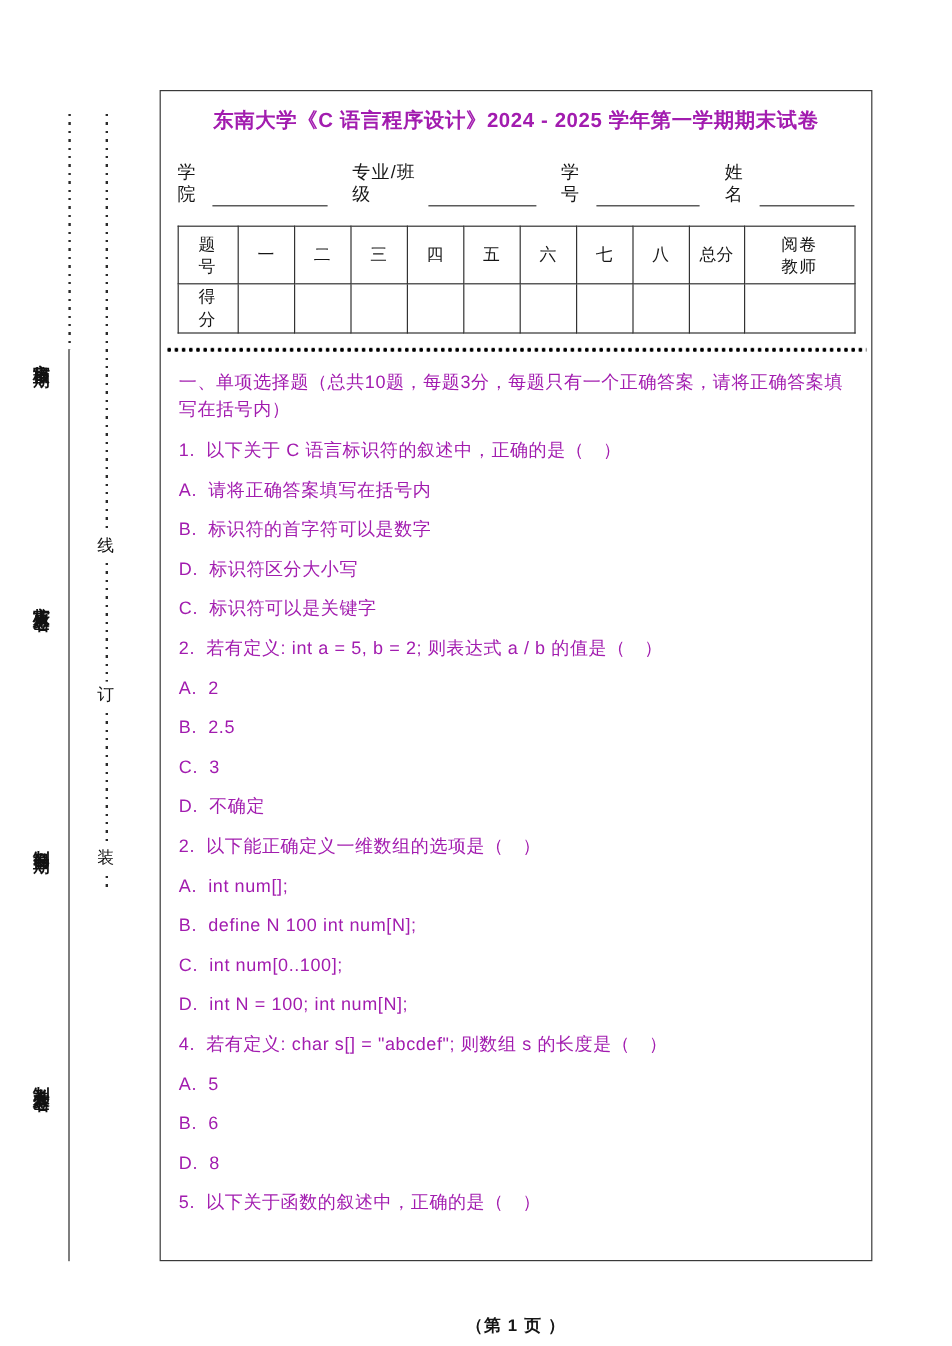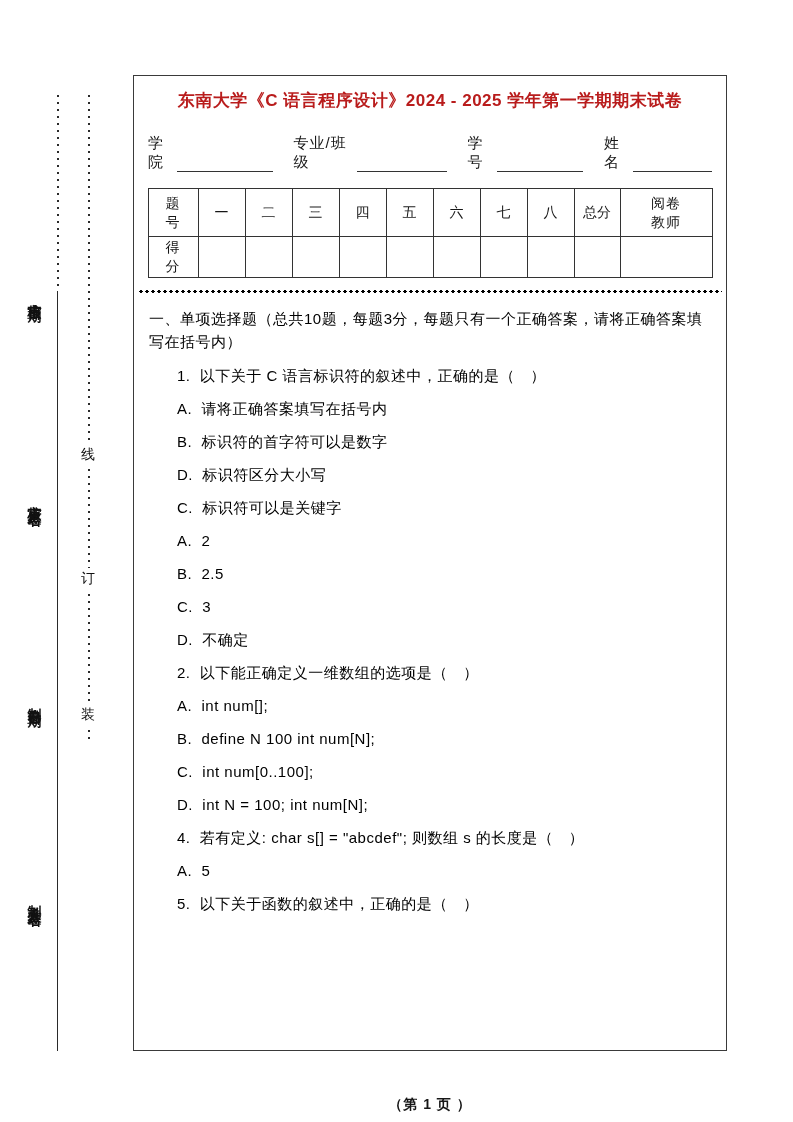--- a/index.html
+++ b/index.html
@@ -38,21 +38,21 @@
   .bind-char.c3 { top:706px; }
 
   
   .sheet {
     position:absolute; left:133px; top:75px;
     width:594px; height:976px;
     border:1px solid #3a3a3a; background:#fff;
   }
   .exam-title {
     margin-top:13px; text-align:center; white-space:nowrap;
-    font-size:17px; font-weight:bold; letter-spacing:0.5px; color:#b91c1c;
+    font-size:17px; font-weight:bold; letter-spacing:0.5px; color:#a21caf;
   }
   .info-row {
     display:flex; justify-content:center; align-items:flex-end; gap:21px;
     margin-top:22px; padding:0 14px; font-size:15px;
   }
   .info-field { display:flex; align-items:flex-end; }
   .info-label { letter-spacing:1px; }
   .info-line { display:inline-block; border-bottom:1px solid #333; height:17px; }
   .info-field.f1 .info-line { width:104px; }
   .info-field.f2 .info-line { width:98px; }
@@ -68,24 +68,24 @@
   tr.row-head td { height:48px; }
   tr.row-score td { height:38px; }
   .pre { white-space:pre-line; line-height:1.35; letter-spacing:1px; }
 
   .dot-sep {
     height:5px; margin:11px 4px 0;
     background-image:radial-gradient(circle, #000 1.6px, transparent 1.8px);
     background-size:6px 5px; background-repeat:repeat-x; background-position:left center;
   }
 
-  .content { padding:13px 20px 0 15px; font-size:15px; letter-spacing:0.5px; color:#000000; }
+  .content { padding:13px 20px 0 15px; font-size:15px; letter-spacing:0.5px; color:#a21caf; }
   .section-heading { line-height:1.55; white-space:pre-wrap; }
   .lines { margin-top:9px; }
-  .line { margin-top:13px; line-height:20px; white-space:pre-wrap;margin-left:28px; }
+  .line { margin-top:13px; line-height:20px; white-space:pre-wrap; }
 
   .page-footer {
     position:absolute; left:133px; width:594px; top:1096px;
     text-align:center; font-size:14px; font-weight:bold; letter-spacing:1px;
   }
 </style>
 </head>
 <body>
 
 <div class="page">
@@ -187,20 +187,21 @@
           <div class="line">1.  以下关于 C 语言标识符的叙述中，正确的是（　）</div>
 
           <div class="line">A.  请将正确答案填写在括号内</div>
 
           <div class="line">B.  标识符的首字符可以是数字</div>
 
           <div class="line">D.  标识符区分大小写</div>
 
           <div class="line">C.  标识符可以是关键字</div>
 
+          <div class="line">2.  若有定义: int a = 5, b = 2; 则表达式 a / b 的值是（　）</div>
 
           <div class="line">A.  2</div>
 
           <div class="line">B.  2.5</div>
 
           <div class="line">C.  3</div>
 
           <div class="line">D.  不确定</div>
 
           <div class="line">2.  以下能正确定义一维数组的选项是（　）</div>
@@ -210,22 +211,24 @@
           <div class="line">B.  define N 100 int num[N];</div>
 
           <div class="line">C.  int num[0..100];</div>
 
           <div class="line">D.  int N = 100; int num[N];</div>
 
           <div class="line">4.  若有定义: char s[] = "abcdef"; 则数组 s 的长度是（　）</div>
 
           <div class="line">A.  5</div>
 
-
-
+          <div class="line">B.  6</div>
+
+
+          <div class="line">D.  8</div>
 
           <div class="line">5.  以下关于函数的叙述中，正确的是（　）</div>
         </div>
     </div>
 
   </div>
 
   <div class="page-footer">（第 1 页 ）</div>
 
 </div>

